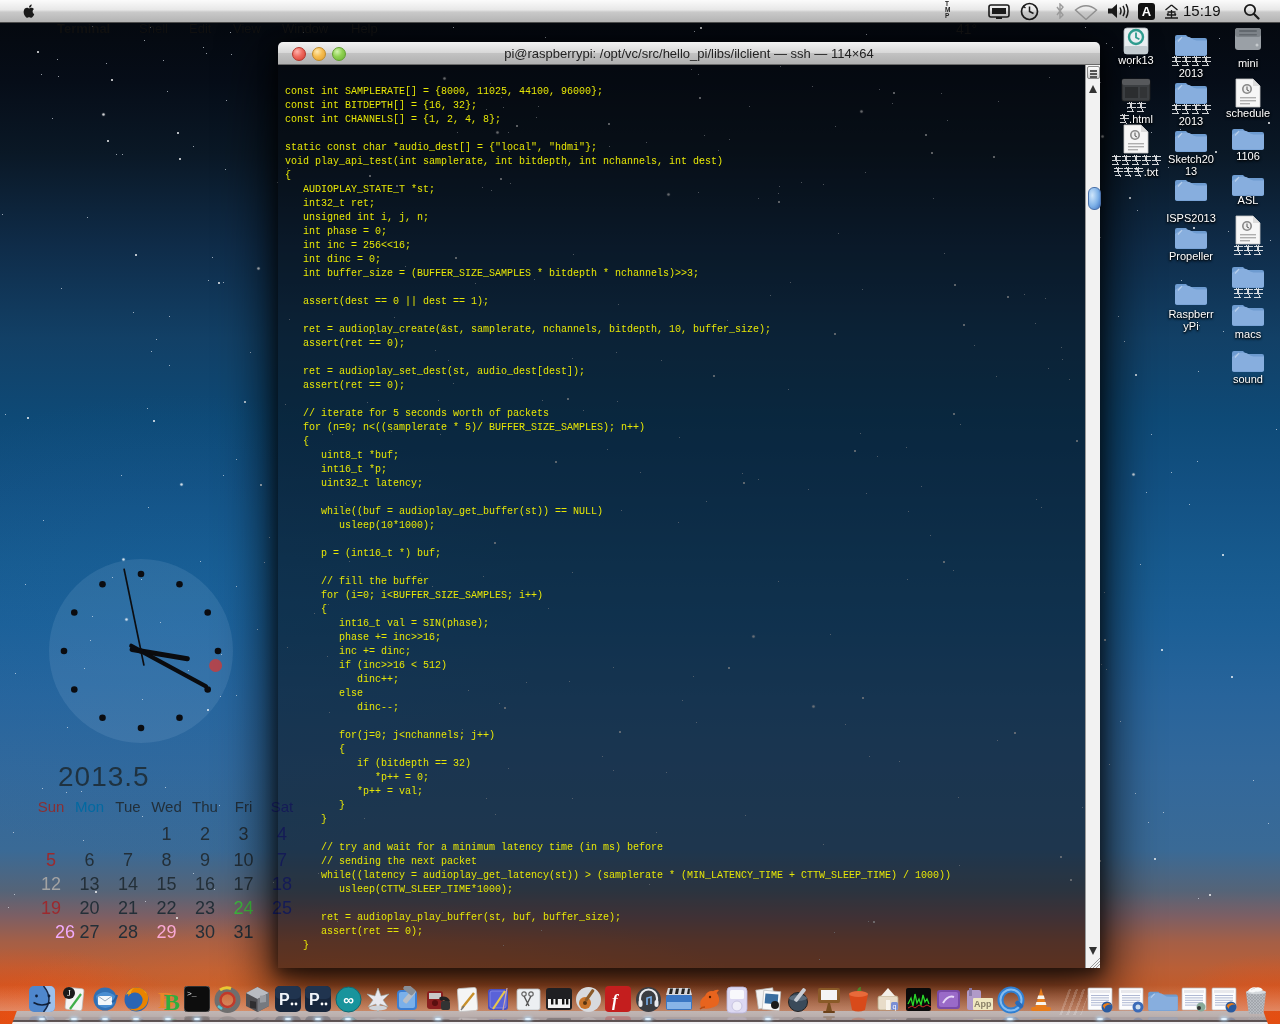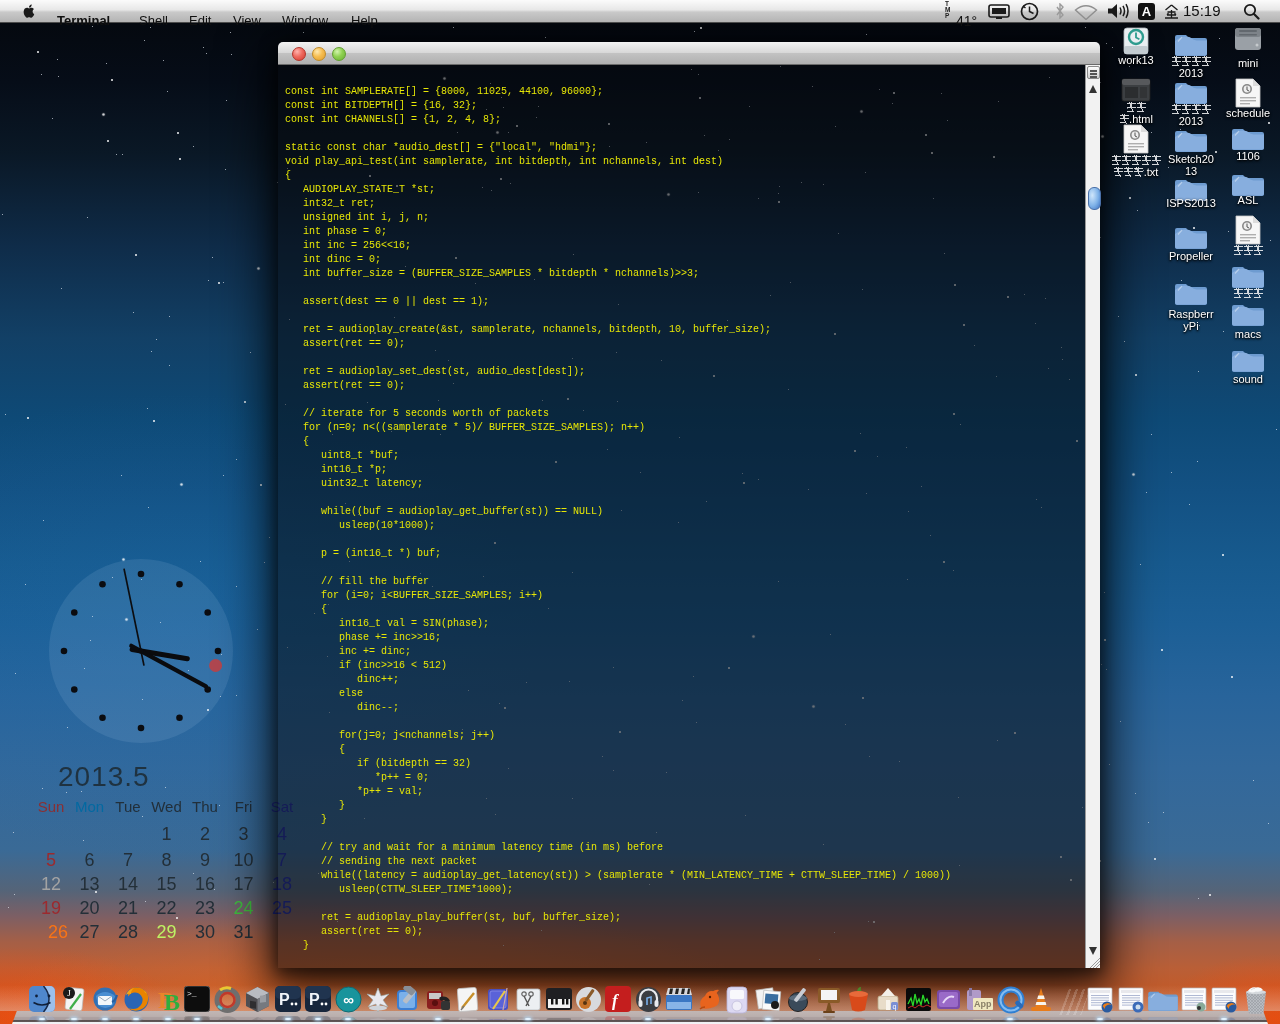--- a/index.html
+++ b/index.html
@@ -11,21 +11,21 @@
   radial-gradient(ellipse 160px 90px at 1275px 1018px, rgba(252,72,8,0.6), rgba(252,72,8,0) 72%),
   linear-gradient(180deg,#04070c 0%,#060d18 8%,#0a1826 15%,#0f2c49 24%,#124066 33%,#0e4a77 41%,#135183 48%,#175a8e 55%,#1c5f96 61%,#28649b 68%,#32689b 75%,#3a6a96 83%,#556478 87%,#7d5f64 89.5%,#a55f46 92%,#b95f37 94.5%,#c35a28 97%,#c2561f 100%);
 }
 #stars1{position:absolute;width:1px;height:1px;background:transparent;border-radius:50%;box-shadow:230px 32px #e8eef6,565px 166px #e8eef6,287px 647px #e8eef6,1118px 60px #e8eef6,866px 34px #e8eef6,193px 146px #e8eef6,1036px 499px #e8eef6,1151px 132px #e8eef6,1118px 316px #e8eef6,921px 486px #e8eef6,15px 673px #e8eef6,328px 604px #e8eef6,698px 192px #e8eef6,442px 912px #e8eef6,691px 69px #e8eef6,780px 66px #e8eef6,706px 501px #e8eef6,90px 640px #e8eef6,1100px 82px #e8eef6,777px 56px #e8eef6,602px 756px #e8eef6,1268px 823px #e8eef6,742px 473px #e8eef6,144px 40px #e8eef6,468px 690px #e8eef6,165px 787px #e8eef6,208px 280px #e8eef6,930px 535px #e8eef6,749px 106px #e8eef6,729px 139px #e8eef6,548px 608px #e8eef6,148px 507px #e8eef6,352px 429px #e8eef6,503px 107px #e8eef6,779px 186px #e8eef6,1142px 147px #e8eef6,666px 772px #e8eef6,116px 154px #e8eef6,67px 727px #e8eef6,823px 184px #e8eef6,434px 857px #e8eef6,1163px 812px #e8eef6,646px 142px #e8eef6,1024px 294px #e8eef6,941px 93px #e8eef6,287px 168px #e8eef6,1151px 434px #e8eef6,1199px 325px #e8eef6,1197px 298px #e8eef6,285px 404px #e8eef6,188px 670px #e8eef6,226px 100px #e8eef6,329px 712px #e8eef6,866px 493px #e8eef6,790px 282px #e8eef6,960px 424px #e8eef6,1135px 793px #e8eef6,25px 584px #e8eef6,236px 586px #e8eef6,1101px 664px #e8eef6,698px 74px #e8eef6,892px 103px #e8eef6,8px 907px #e8eef6,541px 930px #e8eef6,367px 402px #e8eef6,219px 805px #e8eef6,613px 770px #e8eef6,1041px 507px #e8eef6,315px 275px #e8eef6,332px 434px #e8eef6,1088px 864px #e8eef6,1228px 231px #e8eef6,41px 74px #e8eef6,745px 815px #e8eef6,631px 162px #e8eef6,495px 814px #e8eef6,163px 60px #e8eef6,997px 740px #e8eef6,1092px 681px #e8eef6,264px 562px #e8eef6,1127px 108px #e8eef6,1082px 807px #e8eef6,868px 921px #e8eef6,1106px 669px #e8eef6,413px 621px #e8eef6,819px 959px #e8eef6,766px 334px #e8eef6,1061px 347px #e8eef6,509px 151px #e8eef6,694px 31px #e8eef6,1136px 155px #e8eef6,453px 27px #e8eef6,122px 154px #e8eef6,66px 792px #e8eef6,147px 408px #e8eef6,572px 572px #e8eef6,440px 434px #e8eef6,1171px 472px #e8eef6,499px 703px #e8eef6,835px 126px #e8eef6,200px 561px #e8eef6,727px 320px #e8eef6,958px 797px #e8eef6,112px 577px #e8eef6,203px 47px #e8eef6,696px 722px #e8eef6,225px 169px #e8eef6,391px 431px #e8eef6,289px 319px #e8eef6,572px 358px #e8eef6,156px 339px #e8eef6,1129px 66px #e8eef6,1109px 764px #e8eef6,193px 873px #e8eef6,486px 109px #e8eef6,996px 376px #e8eef6,823px 844px #e8eef6,339px 279px #e8eef6,801px 182px #e8eef6,933px 198px #e8eef6,1140px 564px #e8eef6,998px 101px #e8eef6,609px 146px #e8eef6,121px 475px #e8eef6,1112px 47px #e8eef6,644px 45px #e8eef6,1198px 371px #e8eef6,1089px 103px #e8eef6,1042px 57px #e8eef6,382px 51px #e8eef6,141px 579px #e8eef6,483px 302px #e8eef6,1168px 167px #e8eef6,1219px 38px #e8eef6,169px 316px #e8eef6,1197px 461px #e8eef6,649px 884px #e8eef6,420px 573px #e8eef6,645px 161px #e8eef6,812px 86px #e8eef6,616px 352px #e8eef6,150px 27px #e8eef6,206px 53px #e8eef6,438px 400px #e8eef6,273px 882px #e8eef6,142px 816px #e8eef6,758px 198px #e8eef6,899px 761px #e8eef6,621px 510px #e8eef6,1085px 27px #e8eef6,1137px 210px #e8eef6,214px 889px #e8eef6,277px 182px #e8eef6,221px 654px #e8eef6,320px 188px #e8eef6,1240px 140px #e8eef6,704px 135px #e8eef6,542px 400px #e8eef6,516px 847px #e8eef6,106px 63px #e8eef6,869px 756px #e8eef6,92px 26px #e8eef6,269px 537px #e8eef6,538px 106px #e8eef6,906px 447px #e8eef6,877px 456px #e8eef6,231px 54px #e8eef6,307px 440px #e8eef6,758px 479px #e8eef6,305px 326px #e8eef6,87px 217px #e8eef6,83px 840px #e8eef6,432px 586px #e8eef6,212px 257px #e8eef6,1148px 822px #e8eef6,834px 932px #e8eef6,318px 873px #e8eef6,486px 798px #e8eef6,364px 818px #e8eef6,52px 118px #e8eef6,682px 700px #e8eef6,845px 724px #e8eef6,510px 183px #e8eef6,223px 282px #e8eef6,81px 791px #e8eef6,457px 132px #e8eef6,944px 253px #e8eef6,468px 149px #e8eef6,397px 297px #e8eef6,572px 798px #e8eef6,573px 254px #e8eef6,1045px 298px #e8eef6,1100px 237px #e8eef6,58px 76px #e8eef6,536px 117px #e8eef6,545px 37px #e8eef6,1223px 331px #e8eef6,644px 332px #e8eef6,1049px 77px #e8eef6,1182px 125px #e8eef6,92px 616px #e8eef6,5px 414px #e8eef6,1104px 592px #e8eef6,405px 266px #e8eef6,145px 901px #e8eef6,678px 522px #e8eef6,257px 629px #e8eef6,617px 401px #e8eef6,838px 233px #e8eef6,607px 449px #e8eef6,394px 317px #e8eef6,778px 581px #e8eef6,358px 514px #e8eef6,618px 304px #e8eef6,2px 214px #e8eef6,432px 326px #e8eef6,1189px 504px #e8eef6,661px 360px #e8eef6,907px 579px #e8eef6,1048px 368px #e8eef6,349px 561px #e8eef6,583px 410px #e8eef6,1270px 240px #e8eef6,483px 576px #e8eef6,462px 729px #e8eef6,303px 32px #e8eef6,503px 945px #e8eef6,1253px 780px #e8eef6,151px 351px #e8eef6,1180px 129px #e8eef6,788px 389px #e8eef6,501px 97px #e8eef6,13px 832px #e8eef6,220px 696px #e8eef6,450px 115px #e8eef6,1062px 359px #e8eef6,1143px 170px #e8eef6,250px 352px #e8eef6,953px 570px #e8eef6,1146px 492px #e8eef6,908px 511px #e8eef6,1035px 323px #e8eef6,1124px 341px #e8eef6,327px 656px #e8eef6,974px 345px #e8eef6,508px 768px #e8eef6,569px 681px #e8eef6,1069px 379px #e8eef6,491px 190px #e8eef6,160px 622px #e8eef6,482px 187px #e8eef6,656px 832px #e8eef6,167px 91px #e8eef6,475px 283px #e8eef6,314px 613px #e8eef6,133px 312px #e8eef6,679px 437px #e8eef6,853px 48px #e8eef6,862px 289px #e8eef6,1198px 898px #e8eef6,42px 788px #e8eef6,1181px 280px #e8eef6,14px 894px #e8eef6,613px 667px #e8eef6,860px 433px #e8eef6,1120px 721px #e8eef6,453px 383px #e8eef6,560px 332px #e8eef6,61px 288px #e8eef6,830px 634px #e8eef6,959px 865px #e8eef6,1276px 429px #e8eef6,808px 489px #e8eef6,57px 59px #e8eef6,879px 89px #e8eef6,947px 120px #e8eef6,534px 279px #e8eef6,435px 350px #e8eef6,693px 676px #e8eef6,778px 193px #e8eef6,865px 172px #e8eef6,169px 365px #e8eef6,1106px 43px #e8eef6,718px 150px #e8eef6,142px 699px #e8eef6,84px 668px #e8eef6,508px 132px #e8eef6,43px 520px #e8eef6,490px 83px #e8eef6,236px 459px #e8eef6,448px 360px #e8eef6,526px 682px #e8eef6,345px 503px #e8eef6,236px 695px #e8eef6,337px 921px #e8eef6,223px 475px #e8eef6,640px 472px #e8eef6,770px 295px #e8eef6;opacity:.85}
 #stars2{position:absolute;width:2px;height:2px;background:#fff;border-radius:50%;box-shadow:408px 44px #ffffff,499px 55px #ffffff,619px 731px #ffffff,1231px 676px #ffffff,1161px 649px #ffffff,713px 375px #ffffff,760px 42px #ffffff,700px 27px #ffffff,862px 697px #ffffff,218px 282px #ffffff,743px 482px #ffffff,943px 561px #ffffff,893px 92px #ffffff,1070px 879px #ffffff,555px 461px #ffffff,1104px 639px #ffffff,954px 284px #ffffff,1215px 151px #ffffff,504px 707px #ffffff,179px 158px #ffffff,925px 134px #ffffff,953px 413px #ffffff,778px 201px #ffffff,1014px 732px #ffffff,374px 332px #ffffff,728px 667px #ffffff,699px 159px #ffffff,1222px 554px #ffffff,567px 398px #ffffff,1060px 856px #ffffff,177px 132px #ffffff,834px 333px #ffffff,494px 542px #ffffff,1007px 296px #ffffff,37px 51px #ffffff,455px 257px #ffffff,500px 178px #ffffff,1193px 227px #ffffff,1135px 374px #ffffff,873px 921px #ffffff,1129px 197px #ffffff,931px 152px #ffffff,516px 125px #ffffff,396px 185px #ffffff,1099px 860px #ffffff,381px 101px #ffffff,993px 156px #ffffff,1209px 894px #ffffff,1076px 440px #ffffff,207px 709px #ffffff,608px 123px #ffffff,369px 175px #ffffff,1095px 66px #ffffff,95px 891px #ffffff,1135px 168px #ffffff,260px 484px #ffffff,1007px 55px #ffffff,27px 417px #ffffff,963px 324px #ffffff,699px 97px #ffffff,107px 140px #ffffff,980px 60px #ffffff,135px 254px #ffffff,153px 420px #ffffff,111px 79px #ffffff,1154px 858px #ffffff,176px 917px #ffffff,244px 401px #ffffff,854px 450px #ffffff,1268px 122px #ffffff;opacity:.95}
 #stars3{position:absolute;width:1px;height:1px;background:#fff;border-radius:50%;box-shadow:668px 194px 1px 0.8px #ffffff,813px 706px 1px 0.8px #ffffff,103px 114px 1px 0.8px #ffffff,1102px 136px 1px 0.8px #ffffff,753px 636px 1px 0.8px #ffffff,123px 559px 1px 0.8px #ffffff,444px 78px 1px 0.8px #ffffff,181px 484px 1px 0.8px #ffffff,861px 111px 1px 0.8px #ffffff,497px 132px 1px 0.8px #ffffff,1133px 474px 1px 0.8px #ffffff,126px 619px 1px 0.8px #ffffff,258px 268px 1px 0.8px #ffffff,1198px 103px 1px 0.8px #ffffff;opacity:.9}
 
 #menubar{position:absolute;left:0;top:0;width:1280px;height:22px;
  background:linear-gradient(180deg,#fbfbfb 0%,#e7e7e7 45%,#c9c9c9 55%,#b4b4b4 100%);
  border-bottom:1px solid #4c4c4c; font-size:13px;color:#101010;}
-#menubar .mi{position:absolute;top:13px;}
+#menubar .mi{position:absolute;top:21px;}
 #menubar .b{font-weight:bold;}
 
 #clockw{position:absolute;left:49px;top:559px;}
 #calw{position:absolute;left:30px;top:758px;width:280px;color:#22323e;}
 #caltitle{position:absolute;left:28px;top:3px;font-size:28px;letter-spacing:1px;color:#1f3240;}
 .calrow{position:absolute;left:0;width:280px;height:24px;}
 .calc{position:absolute;width:38px;text-align:center;font-size:18px;}
 .calh{font-size:15px;}
 
 #win{position:absolute;left:278px;top:42px;width:822px;height:926px;border-radius:5px 5px 0 0;
@@ -124,24 +124,24 @@
     <div class="calrow" style="top:139.5px">
       <div class="calc" style="left:2px;color:#9c2a2e">19</div>
       <div class="calc" style="left:40.5px;color:#232f38">20</div>
       <div class="calc" style="left:79px;color:#232f38">21</div>
       <div class="calc" style="left:117.5px;color:#232f38">22</div>
       <div class="calc" style="left:156px;color:#232f38">23</div>
       <div class="calc" style="left:194.5px;color:#3fbf3f">24</div>
       <div class="calc" style="left:233px;color:#2531a8">25</div>
     </div>
     <div class="calrow" style="top:163.5px">
-      <div class="calc" style="left:9px;color:#f97316">26</div>
+      <div class="calc" style="left:16px;color:#f0abfc">26</div>
       <div class="calc" style="left:40.5px;color:#232f38">27</div>
       <div class="calc" style="left:79px;color:#232f38">28</div>
-      <div class="calc" style="left:117.5px;color:#bef264">29</div>
+      <div class="calc" style="left:117.5px;color:#f9a8d4">29</div>
       <div class="calc" style="left:156px;color:#232f38">30</div>
       <div class="calc" style="left:194.5px;color:#232f38">31</div>
     </div>
   </div>
 
 <div id="win">
   <div id="tbody"></div>
   <pre id="tcode">const int SAMPLERATE[] = {8000, 11025, 44100, 96000};
 const int BITDEPTH[] = {16, 32};
 const int CHANNELS[] = {1, 2, 4, 8};
@@ -214,20 +214,21 @@
 <div style="position:absolute;left:1.5px;top:122px;width:11px;height:21px;border-radius:6px;background:radial-gradient(ellipse at 30% 35%,#cfe6fb,#7fb2e8 55%,#3a6fc0);border:0.5px solid #4a70a8;"></div>
 <div style="position:absolute;left:3px;top:882px;width:0;height:0;border-left:4.5px solid transparent;border-right:4.5px solid transparent;border-top:8px solid #333;"></div>
 <svg style="position:absolute;left:2px;top:893px" width="12" height="10" viewBox="0 0 12 10">
         <path d="M2 10 L12 0 M5 10 L12 3 M8 10 L12 6" stroke="#9a9a9a" stroke-width="1"></path>
       </svg>
 </div>
   <div id="titlebar">
     <div class="tl" style="left:14px;background:radial-gradient(circle at 35% 30%,#ffb3ad,#ee6a5f 45%,#d33a2f);border:0.5px solid #b4352b;"></div>
     <div class="tl" style="left:34px;background:radial-gradient(circle at 35% 30%,#ffe9b0,#f6bd4f 45%,#e09c2e);border:0.5px solid #c08b28;"></div>
     <div class="tl" style="left:54px;background:radial-gradient(circle at 35% 30%,#d2f4ad,#8fd151 45%,#6ab035);border:0.5px solid #62a030;"></div>
+    <div id="wtitle">pi@raspberrypi: /opt/vc/src/hello_pi/libs/ilclient — ssh — 114×64</div>
   </div>
 </div>
 
 <div id="dicons">
     <div class="dico" style="left:1136px;top:26px;width:0;height:0;">
       <div style="position:absolute;left:50%;transform:translateX(-50%);top:0"><svg width="30" height="30" viewBox="0 0 30 30">
           <rect x="3" y="2" width="24" height="26" rx="3" fill="#e9eef1" stroke="#b0b8bc" stroke-width="0.8"></rect>
           <rect x="3" y="20" width="24" height="8" rx="2" fill="#c3ccd1"></rect>
           <circle cx="15" cy="11" r="7" fill="none" stroke="#2e9c8e" stroke-width="2.4"></circle>
           <path d="M15 6.5 v5 l3.4 1.8" stroke="#2e9c8e" stroke-width="1.8" fill="none"></path>
@@ -279,21 +280,21 @@
           <path d="M4 10.5 l4-4.5" stroke="#ffffff66" stroke-width="1.2" fill="none"></path>
         </svg></div>
       <div class="dlab" style="top:27px">Sketch20<br>13</div>
     </div>
 <div class="dico" style="left:1191px;top:176px;width:0;height:0;">
       <div style="position:absolute;left:50%;transform:translateX(-50%);top:0"><svg width="34" height="26" viewBox="0 0 34 26">
           <path d="M1 6 q0-2 2-2 h9 l3 3 h16 q2 0 2 2 v14 q0 2-2 2 H3 q-2 0-2-2 Z" fill="#6d9bd0"></path>
           <path d="M1 10 q6-4.5 10-4.5 q5 0 7 2 q2 2 7 2 h8 v13 q0 2-2 2 H3 q-2 0-2-2 Z" fill="#87aede"></path>
           <path d="M4 10.5 l4-4.5" stroke="#ffffff66" stroke-width="1.2" fill="none"></path>
         </svg></div>
-      <div class="dlab" style="top:22px">ISPS2013</div>
+      <div class="dlab" style="top:37px">ISPS2013</div>
     </div>
 <div class="dico" style="left:1191px;top:224px;width:0;height:0;">
       <div style="position:absolute;left:50%;transform:translateX(-50%);top:0"><svg width="34" height="26" viewBox="0 0 34 26">
           <path d="M1 6 q0-2 2-2 h9 l3 3 h16 q2 0 2 2 v14 q0 2-2 2 H3 q-2 0-2-2 Z" fill="#6d9bd0"></path>
           <path d="M1 10 q6-4.5 10-4.5 q5 0 7 2 q2 2 7 2 h8 v13 q0 2-2 2 H3 q-2 0-2-2 Z" fill="#87aede"></path>
           <path d="M4 10.5 l4-4.5" stroke="#ffffff66" stroke-width="1.2" fill="none"></path>
         </svg></div>
       <div class="dlab" style="top:27px">Propeller</div>
     </div>
 <div class="dico" style="left:1191px;top:280px;width:0;height:0;">

